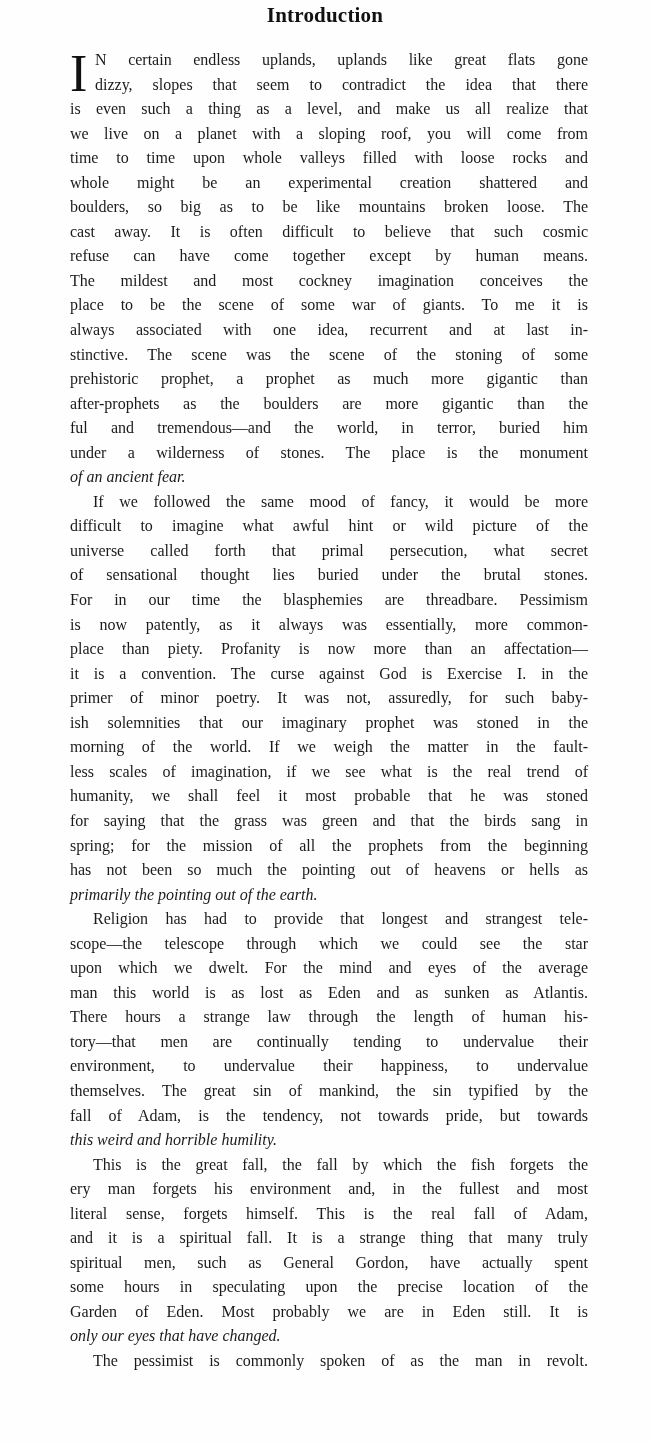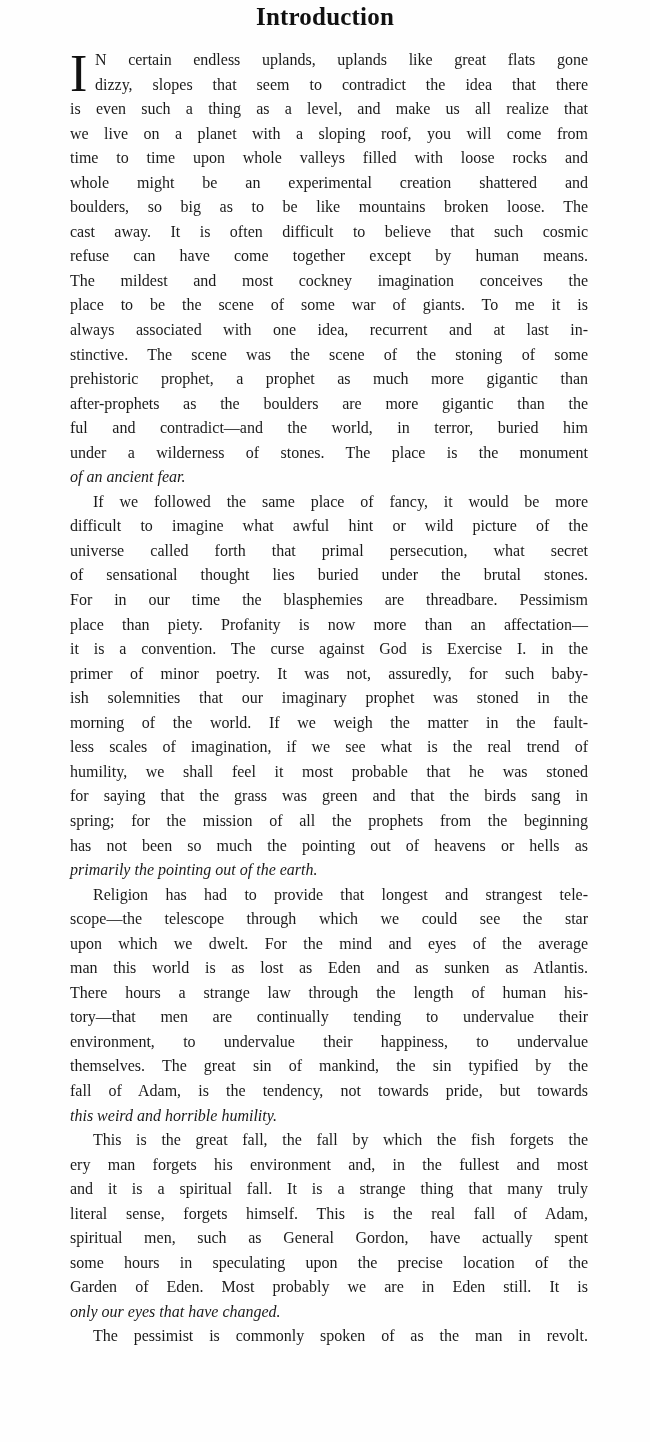--- a/index.html
+++ b/index.html
@@ -4,21 +4,21 @@
   <style>
     html, body { margin: 0; padding: 0; background: #ffffff; }
     body { width: 650px; height: 1442px; overflow: hidden; position: relative; }
     .page {
       position: absolute; left: 0; top: 0; width: 650px; height: 1442px;
       background: #fefefe; color: #1a1a1a;
       font-family: "Liberation Serif", "DejaVu Serif", serif;
     }
     .title {
       position: absolute; left: 0; width: 650px; top: 3px;
-      text-align: center; font-weight: bold; font-size: 25px; letter-spacing: 0.2px;
+      text-align: center; font-weight: bold; font-size: 21px; letter-spacing: 0.2px;
       color: #111;
     }
     .body { position: absolute; left: 70px; top: 48px; width: 518px; }
     .line {
       height: 24.55px; line-height: 24.55px; font-size: 16px;
       white-space: nowrap; text-align: justify; text-align-last: justify;
       overflow: visible;
     }
     .line.last { text-align-last: left; font-style: italic; }
     .line.indent { padding-left: 23px; }
@@ -44,59 +44,60 @@
         <div class="line">whole might be an experimental creation shattered and</div>
         <div class="line">boulders, so big as to be like mountains broken loose. The</div>
         <div class="line">cast away. It is often difficult to believe that such cosmic</div>
         <div class="line">refuse can have come together except by human means.</div>
         <div class="line">The mildest and most cockney imagination conceives the</div>
         <div class="line">place to be the scene of some war of giants. To me it is</div>
         <div class="line">always associated with one idea, recurrent and at last in-</div>
         <div class="line">stinctive. The scene was the scene of the stoning of some</div>
         <div class="line">prehistoric prophet, a prophet as much more gigantic than</div>
         <div class="line">after-prophets as the boulders are more gigantic than the</div>
-        <div class="line">ful and contradict—and the world, in terror, buried him</div>
+        <div class="line">ful and tremendous—and the world, in terror, buried him</div>
         <div class="line">under a wilderness of stones. The place is the monument</div>
         <div class="line last">of an ancient fear.</div>
       </div>
       <div>
-        <div class="line indent">If we followed the same place of fancy, it would be more</div>
+        <div class="line indent">If we followed the same mood of fancy, it would be more</div>
         <div class="line">difficult to imagine what awful hint or wild picture of the</div>
         <div class="line">universe called forth that primal persecution, what secret</div>
         <div class="line">of sensational thought lies buried under the brutal stones.</div>
         <div class="line">For in our time the blasphemies are threadbare. Pessimism</div>
+        <div class="line">is now patently, as it always was essentially, more common-</div>
         <div class="line">place than piety. Profanity is now more than an affectation—</div>
         <div class="line">it is a convention. The curse against God is Exercise I. in the</div>
         <div class="line">primer of minor poetry. It was not, assuredly, for such baby-</div>
         <div class="line">ish solemnities that our imaginary prophet was stoned in the</div>
         <div class="line">morning of the world. If we weigh the matter in the fault-</div>
         <div class="line">less scales of imagination, if we see what is the real trend of</div>
-        <div class="line">humility, we shall feel it most probable that he was stoned</div>
+        <div class="line">humanity, we shall feel it most probable that he was stoned</div>
         <div class="line">for saying that the grass was green and that the birds sang in</div>
         <div class="line">spring; for the mission of all the prophets from the beginning</div>
         <div class="line">has not been so much the pointing out of heavens or hells as</div>
         <div class="line last">primarily the pointing out of the earth.</div>
       </div>
       <div>
         <div class="line indent">Religion has had to provide that longest and strangest tele-</div>
         <div class="line">scope—the telescope through which we could see the star</div>
         <div class="line">upon which we dwelt. For the mind and eyes of the average</div>
         <div class="line">man this world is as lost as Eden and as sunken as Atlantis.</div>
         <div class="line">There hours a strange law through the length of human his-</div>
         <div class="line">tory—that men are continually tending to undervalue their</div>
         <div class="line">environment, to undervalue their happiness, to undervalue</div>
         <div class="line">themselves. The great sin of mankind, the sin typified by the</div>
         <div class="line">fall of Adam, is the tendency, not towards pride, but towards</div>
         <div class="line last">this weird and horrible humility.</div>
       </div>
       <div>
         <div class="line indent">This is the great fall, the fall by which the fish forgets the</div>
         <div class="line">ery man forgets his environment and, in the fullest and most</div>
+        <div class="line">literal sense, forgets himself. This is the real fall of Adam,</div>
         <div class="line">and it is a spiritual fall. It is a strange thing that many truly</div>
-        <div class="line">literal sense, forgets himself. This is the real fall of Adam,</div>
         <div class="line">spiritual men, such as General Gordon, have actually spent</div>
         <div class="line">some hours in speculating upon the precise location of the</div>
         <div class="line">Garden of Eden. Most probably we are in Eden still. It is</div>
         <div class="line last">only our eyes that have changed.</div>
       </div>
       <div>
         <div class="line indent">The pessimist is commonly spoken of as the man in revolt.</div>
       </div>
     </div>
 </div>

